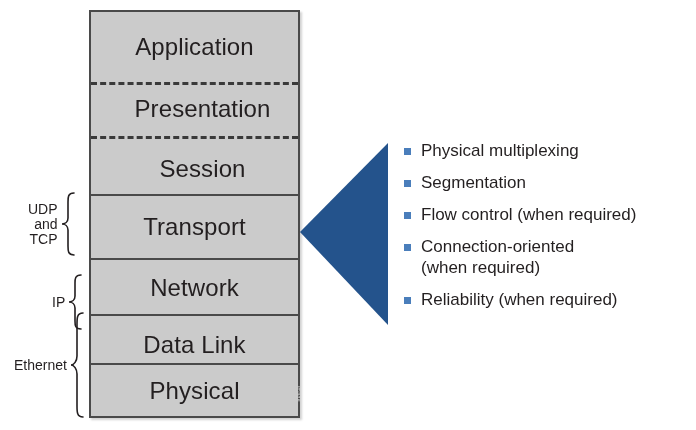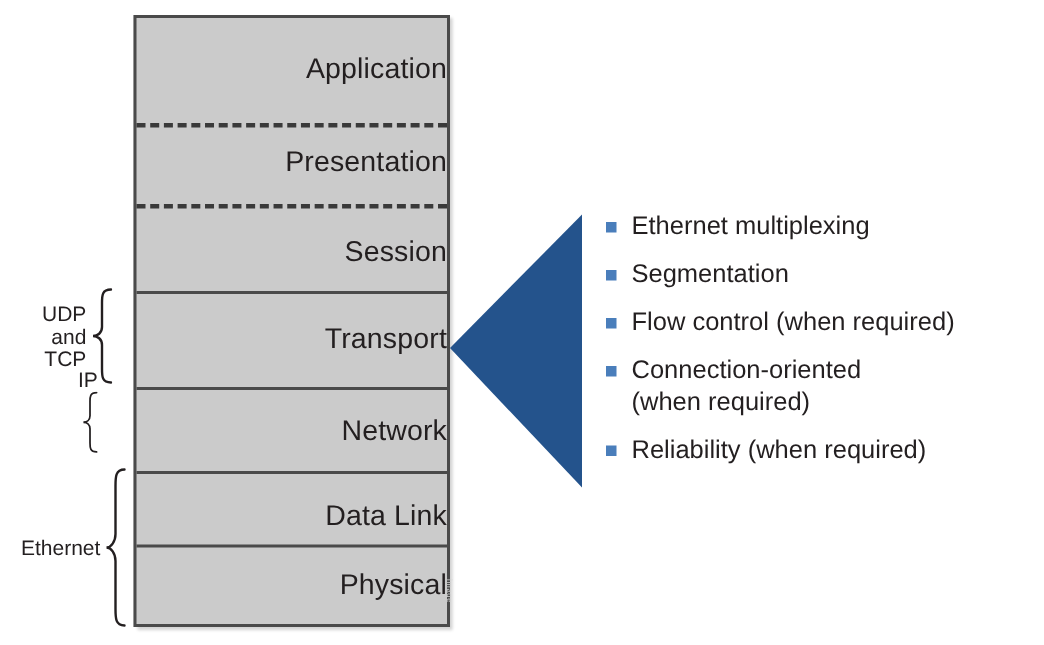--- a/index.html
+++ b/index.html
@@ -28,22 +28,22 @@
     border: 2px solid #4a4a4a;
     box-shadow: 2px 2px 2px rgba(0,0,0,0.18);
   }
   .layer {
     position: absolute;
     left: 0;
     width: 100%;
     box-sizing: border-box;
     display: flex;
     align-items: center;
-    justify-content: flex-end;
-    font-size: 19px;
+    justify-content: center;
+    font-size: 24px;
     letter-spacing: .1px;
     color: #231f20;
     text-align: center;
   }
   .layer.sep-solid { border-top: 2px solid #4a4a4a; }
   .layer.sep-dashed {
     border-top: 3px dashed #3a3a3a;
     padding-left: 16px;
   }
 
@@ -141,42 +141,42 @@
 
 <div class="brace-group" id="brace-udp-tcp" style="left:28px; top:192px; height:64px;">
   <div class="brace-label">UDP
 and
 TCP</div>
   <svg class="brace-svg" width="14" height="64" viewBox="0 0 14 64">
     <path d="M13 1 C7 1 7 5 7 10 L7 26 C7 30 4 32 1 32 C4 32 7 34 7 38 L7 54 C7 59 7 63 13 63" fill="none" stroke="#231f20" stroke-width="1.6" stroke-linecap="round"></path>
   </svg>
 </div>
 
-<div class="brace-group" id="brace-ip" style="left:52px; top:246px; height:56px;flex-direction:column;">
+<div class="brace-group" id="brace-ip" style="left:52px; top:274px; height:56px;">
   <div class="brace-label">IP</div>
   <svg class="brace-svg" width="14" height="56" viewBox="0 0 14 56">
     <path d="M13 1 C7 1 7 5 7 9 L7 22 C7 26 4 28 1 28 C4 28 7 30 7 34 L7 47 C7 51 7 55 13 55" fill="none" stroke="#231f20" stroke-width="1.6" stroke-linecap="round"></path>
   </svg>
 </div>
 
 <div class="brace-group" id="brace-ethernet" style="left:14px; top:312px; height:106px;">
   <div class="brace-label">Ethernet</div>
   <svg class="brace-svg" width="14" height="106" viewBox="0 0 14 106">
     <path d="M13 1 C7 1 7 6 7 12 L7 44 C7 49 4 53 1 53 C4 53 7 57 7 62 L7 94 C7 100 7 105 13 105" fill="none" stroke="#231f20" stroke-width="1.6" stroke-linecap="round"></path>
   </svg>
 </div>
 
 <svg id="callout-triangle" viewBox="0 0 96 192" preserveAspectRatio="none">
   <polygon points="4,94 92,5 92,187" fill="#24538C"></polygon>
 </svg>
 
 <div id="feature-list">
   <div class="bullet-row">
     <span class="bullet-marker"></span>
-    <span class="bullet-text">Ethernet multiplexing</span>
+    <span class="bullet-text">Physical multiplexing</span>
   </div>
   <div class="bullet-row">
     <span class="bullet-marker"></span>
     <span class="bullet-text">Segmentation</span>
   </div>
   <div class="bullet-row">
     <span class="bullet-marker"></span>
     <span class="bullet-text">Flow control (when required)</span>
   </div>
   <div class="bullet-row">

